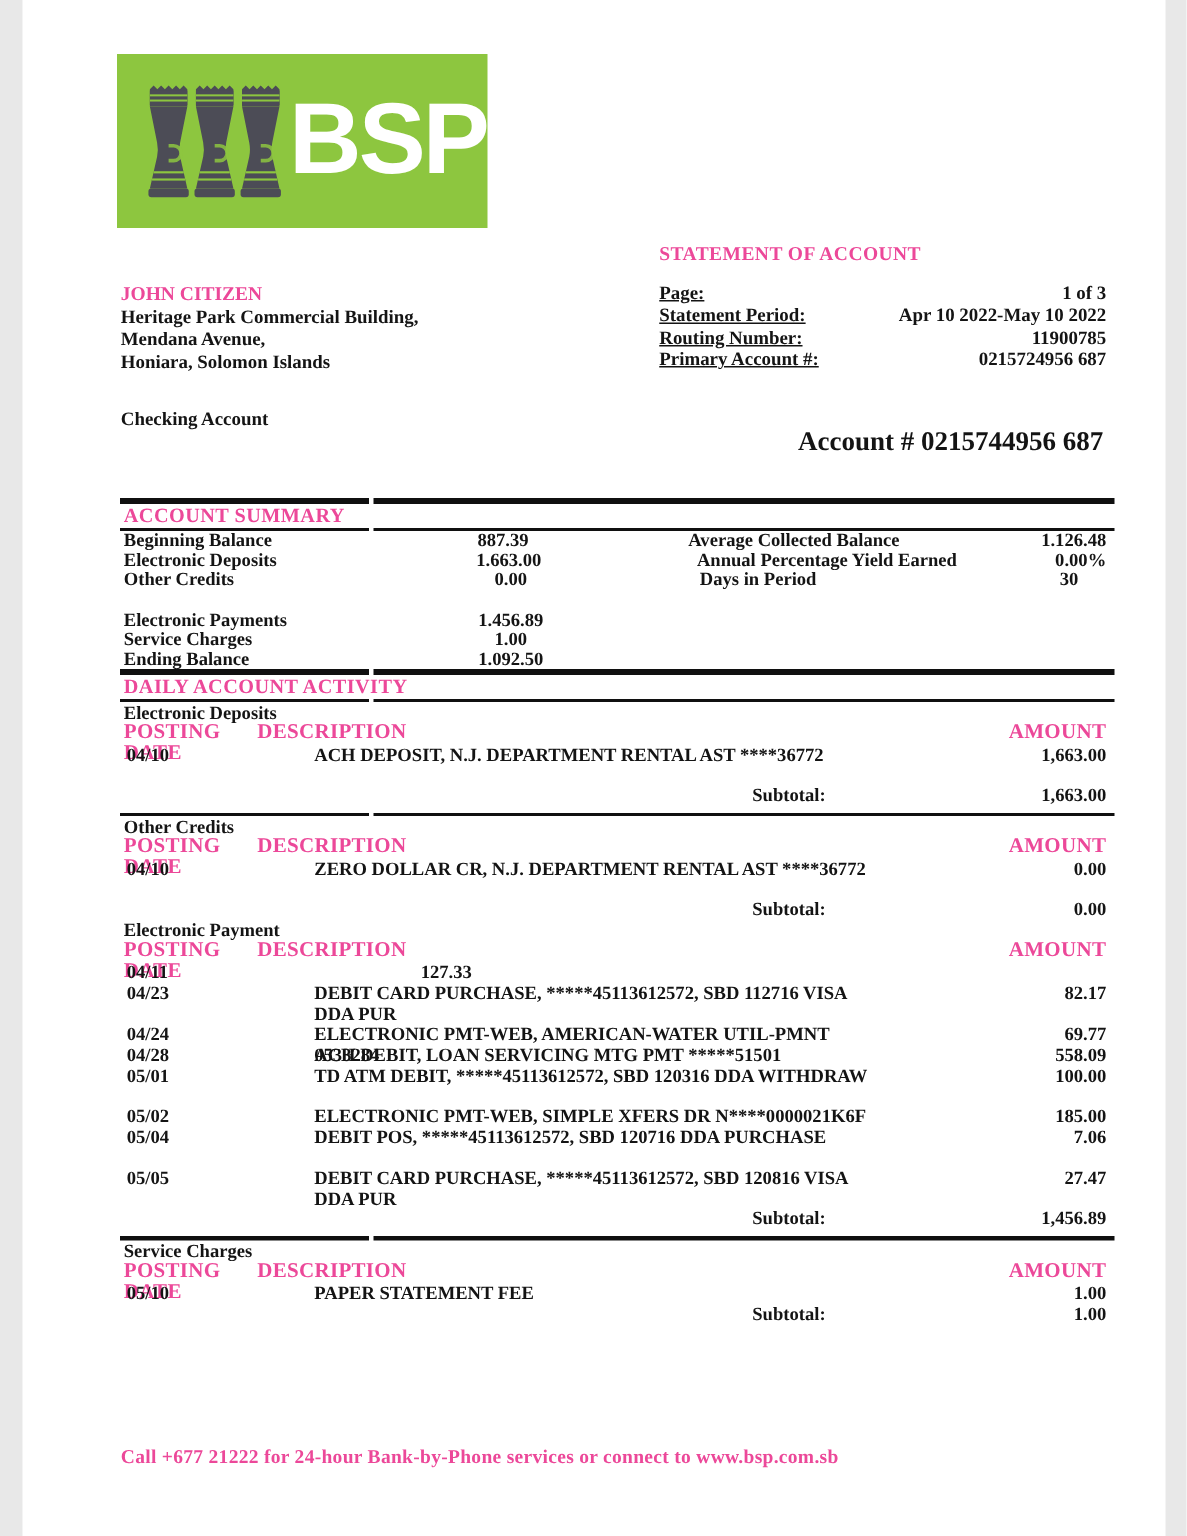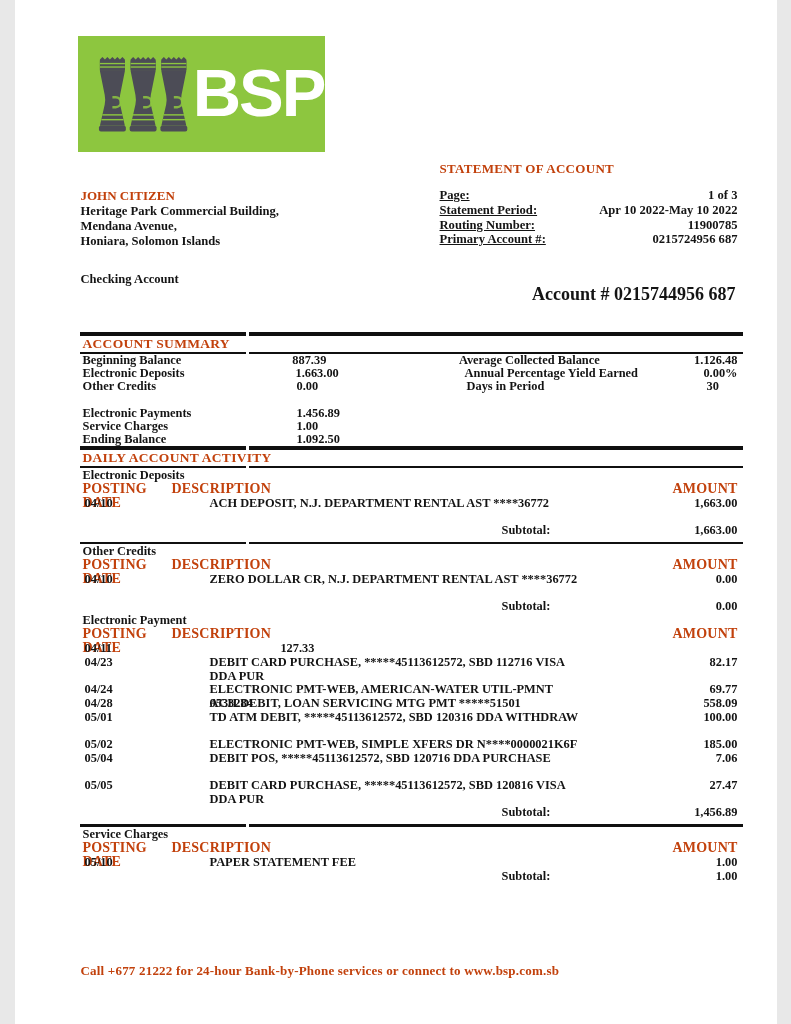--- a/index.html
+++ b/index.html
@@ -2,21 +2,21 @@
 <html><head>
 <meta charset="utf-8">
 <style>
   * { margin:0; padding:0; box-sizing:border-box; }
   body { background:#e8e8e8; }
   .page {
     position:relative; width:762px; height:1024px; margin:0 auto;
     background:#ffffff; overflow:hidden;
     font-family:"Liberation Serif", serif; font-weight:700; color:#141414;
   }
-  .green { color:#c2410c; }
+  .green { color:#ec4899; }
 
   
   .logo {
     position:absolute; left:63px; top:36px; width:247px; height:116px;
     background:#8dc63f; display:flex; align-items:center; padding-left:20px;
   }
   .logo-text {
     font-family:"Liberation Sans", sans-serif; font-weight:700;
     font-size:67px; color:#ffffff; letter-spacing:-2px; line-height:1;
     margin-left:5px; margin-top:-4px;
@@ -42,21 +42,21 @@
   .rule.h4 i { height:4px; }
   .rule.h3 i { height:3px; }
   .rule.h2 i { height:2px; }
 
   
   .main { position:absolute; left:65px; top:332px; width:663px; }
   .sec-title { font-size:13.5px; line-height:14px; padding:1px 0 1px 3px; letter-spacing:.3px; }
 
   .srow { display:flex; height:13.2px; font-size:12.4px; line-height:13.2px; }
   .srow .sl { width:217px; padding-left:3px; }
-  .srow .sv { width:88px; text-align:left; }
+  .srow .sv { width:88px; text-align:center; }
   .srow .sp { width:82px; }
   .srow .rl { width:240px; }
   .srow .rv { flex:1; text-align:left; padding-right:5px; }
 
   .grp-name { font-size:12.4px; height:14px; line-height:14px; padding-left:3px; }
   .cols { display:flex; height:14px; font-size:14px; line-height:14px; letter-spacing:.2px; }
   .cols .c-date { width:92px; padding-left:3px; }
   .cols .c-desc { flex:1; }
   .cols .c-amt { width:110px; text-align:right; padding-right:5px; }
   .arow { display:flex; height:14px; font-size:12.4px; line-height:14px;gap:40px; }

